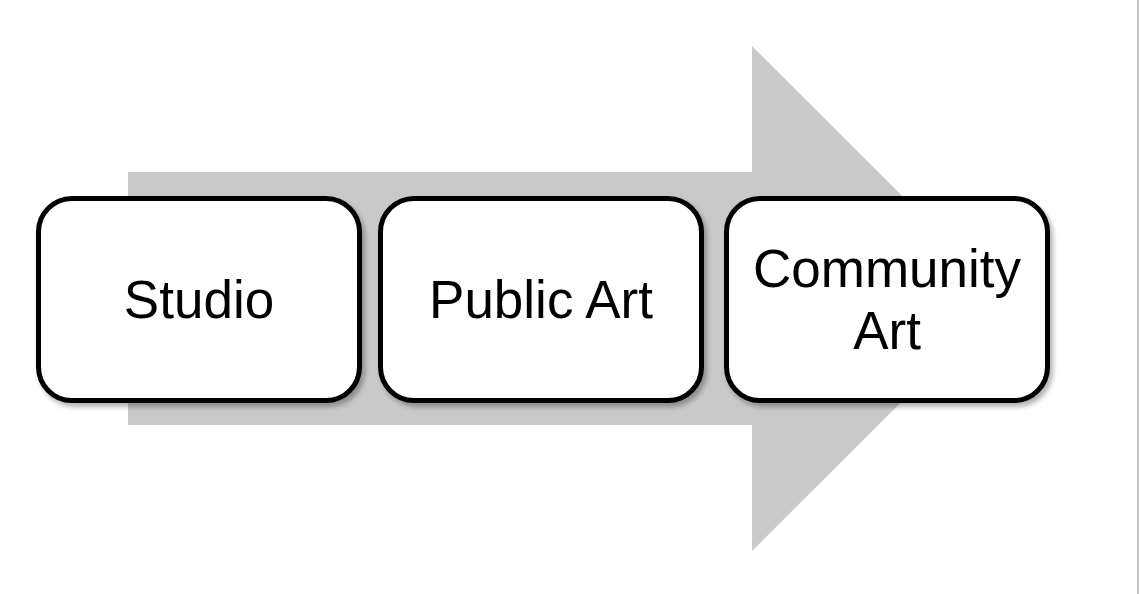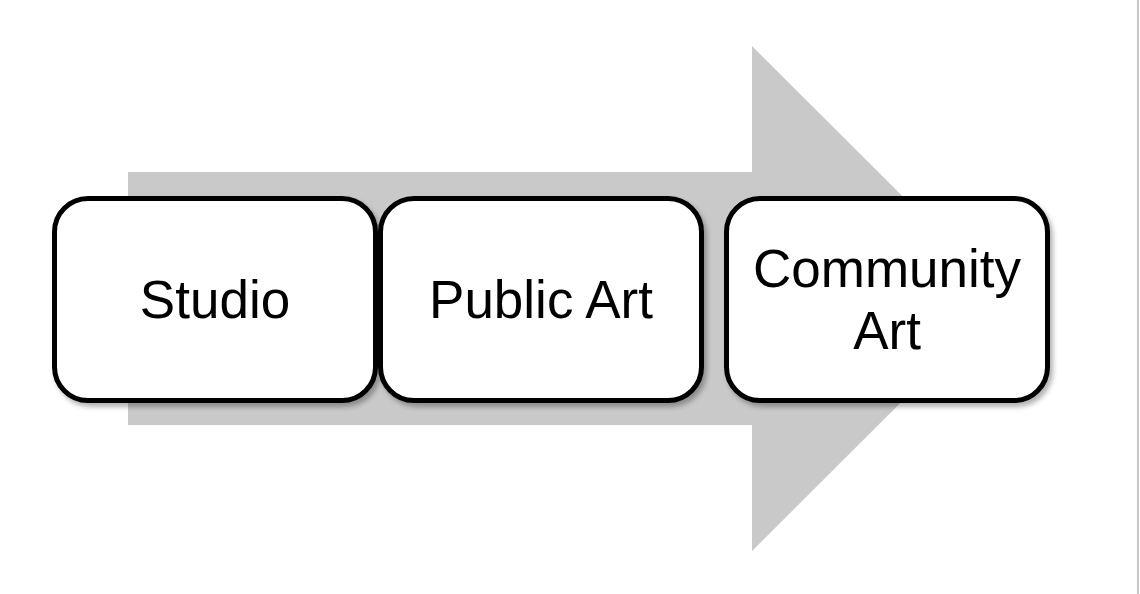--- a/index.html
+++ b/index.html
@@ -37,21 +37,21 @@
     align-items: center;
     justify-content: center;
     text-align: center;
   }
   .step-box .label {
     font-size: 53px;
     line-height: 1.16;
     color: #000000;
     padding: 0 4px;
   }
-  .box-1 { left: 52px; }
+  .box-1 { left: 36px; }
   .box-2 { left: 378px; justify-content: center; }
   .box-3 { left: 724px; }
   .slide-edge {
     position: absolute;
     top: 0;
     right: 1px;
     width: 2px;
     height: 594px;
   }
 </style>

